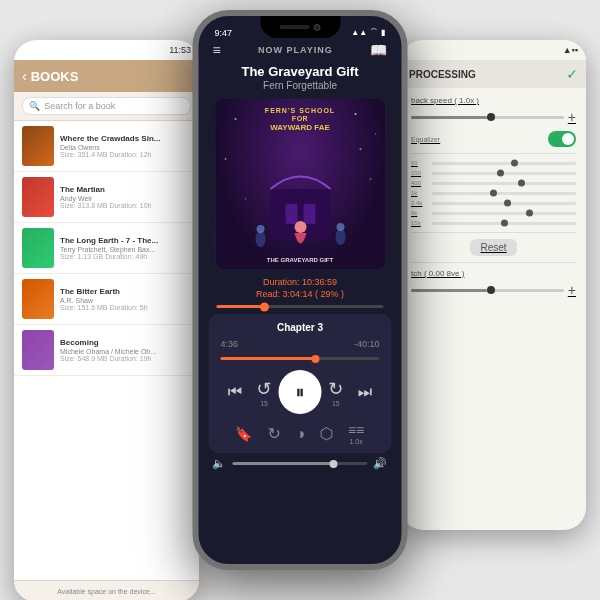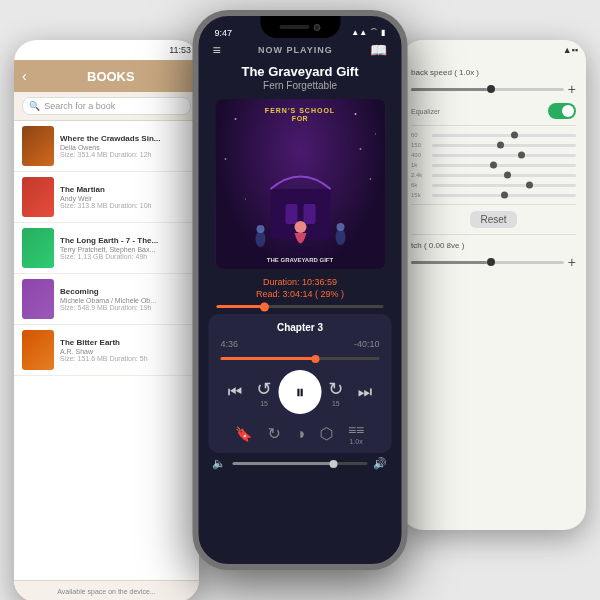--- a/index.html
+++ b/index.html
@@ -53,21 +53,21 @@
     }
     .phone-left .top-bar .back-arrow {
       color: #fff;
       font-size: 14px;
     }
     .phone-left .top-bar .title {
       color: #fff;
       font-weight: 700;
       font-size: 13px;
       flex: 1;
-      text-align: center;
+      text-align: left;
     }
     .phone-left .search-bar {
       background: #f5f0ea;
       padding: 5px 8px;
       border-bottom: 1px solid #e0d5c8;
     }
     .phone-left .search-input {
       background: #fff;
       border-radius: 8px;
       border: 1px solid #ddd;
@@ -160,20 +160,21 @@
       font-size: 10px;
       font-weight: 600;
       color: #333;
     }
     .phone-right .top-bar .check {
       color: #27ae60;
       font-size: 14px;
     }
     .phone-right .content {
       padding: 8px 10px;
+      text-decoration: underline;
     }
     .eq-section-label {
       font-size: 8px;
       color: #555;
       margin-bottom: 4px;
     }
     .eq-row {
       display: flex;
       align-items: center;
       justify-content: space-between;
@@ -577,45 +578,49 @@
     </div>
         <div class="book-item">
       <div class="book-thumb thumb-4"></div>
       <div class="book-info">
         <div class="book-title">The Long Earth - 7 - The...</div>
         <div class="book-author">Terry Pratchett, Stephen Bax...</div>
         <div class="book-meta">Size: 1.13 GB  Duration: 49h</div>
       </div>
     </div>
         <div class="book-item">
+      <div class="book-thumb thumb-6"></div>
+      <div class="book-info">
+        <div class="book-title">The Bitter Earth</div>
+        <div class="book-author">A.R. Shaw</div>
+        <div class="book-meta">Size: 151.6 MB  Duration: 5h</div>
+      </div>
+    </div>
+        <div class="book-item">
       <div class="book-thumb thumb-5"></div>
       <div class="book-info">
         <div class="book-title">Becoming</div>
         <div class="book-author">Michele Obama / Michele Ob...</div>
         <div class="book-meta">Size: 548.9 MB  Duration: 19h</div>
       </div>
     </div>
-        <div class="book-item">
-      <div class="book-thumb thumb-6"></div>
-      <div class="book-info">
-        <div class="book-title">The Bitter Earth</div>
-        <div class="book-author">A.R. Shaw</div>
-        <div class="book-meta">Size: 151.6 MB  Duration: 5h</div>
-      </div>
-    </div>
       </div>
     <div class="bottom-bar">
       <span>Available space on the device...</span>
     </div>
   </div>
 
   <div class="phone-right">
     <div class="status-bar">
       <span>▲</span>
       <span>▪▪</span>
+    </div>
+    <div class="top-bar">
+      <span class="label">PROCESSING</span>
+      <span class="check">✓</span>
     </div>
     <div class="content">
       <div class="eq-section-label">back speed ( 1.0x )</div>
       <div class="eq-row">
         <div class="eq-slider-track">
           <div class="eq-slider-fill" style="width:50%"></div>
           <div class="eq-slider-thumb" style="left:50%"></div>
         </div>
         <span class="eq-plus">+</span>
       </div>
@@ -729,20 +734,21 @@
           <circle cx="85" cy="128" r="6" fill="#e88888"></circle>
           <path d="M79 134 Q85 155 91 134" fill="#cc4466" stroke="none"></path>
 
           <ellipse cx="45" cy="140" rx="5" ry="8" fill="#334488" opacity="0.7"></ellipse>
           <circle cx="45" cy="130" r="4" fill="#6688cc" opacity="0.7"></circle>
           <ellipse cx="125" cy="138" rx="5" ry="8" fill="#334488" opacity="0.7"></ellipse>
           <circle cx="125" cy="128" r="4" fill="#6688cc" opacity="0.7"></circle>
         </svg>
         <div class="art-title-top">FERN'S SCHOOL</div>
         <div style="position:absolute;top:16px;left:0;right:0;text-align:center;font-size:7px;font-weight:800;color:#e8c840;letter-spacing:0.5px">FOR</div>
+        <div style="position:absolute;top:24px;left:0;right:0;text-align:center;font-size:8px;font-weight:900;color:#e8c840">WAYWARD FAE</div>
         <div style="position:absolute;bottom:6px;left:0;right:0;text-align:center;font-size:6px;color:#ddd;font-weight:600">THE GRAVEYARD GIFT</div>
       </div>
     </div>
 
     <div class="duration-info">
       <span>Duration: 10:36:59</span>
     </div>
     <div class="duration-info">
       <span>Read: 3:04:14 ( 29% )</span>
     </div>

